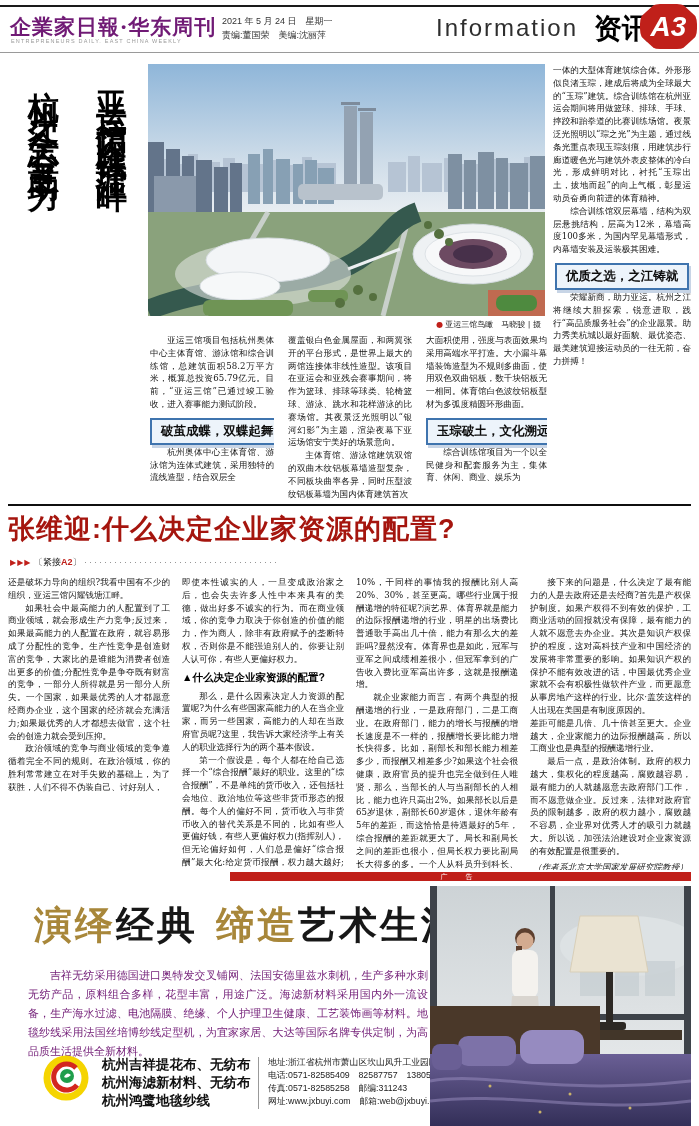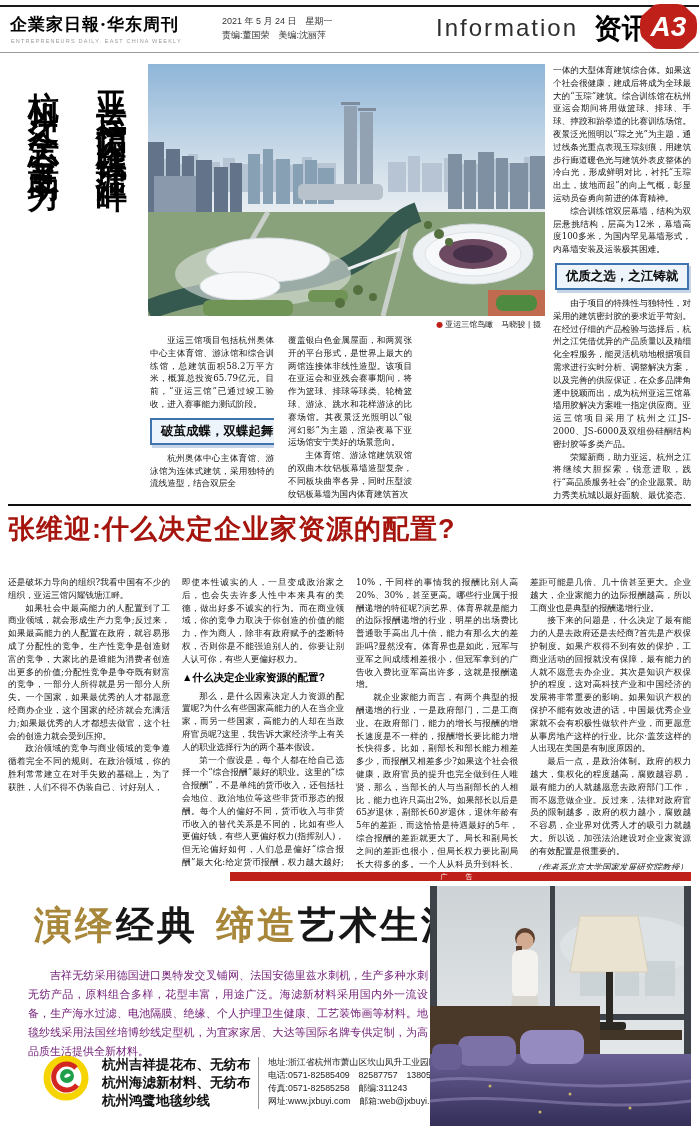--- a/index.html
+++ b/index.html
@@ -1,20 +1,20 @@
 <!DOCTYPE html>
 <html><head>
 <meta charset="utf-8">
 <style>
   html,body{margin:0;padding:0;background:#e9e9e9;}
   .page{position:relative;width:699px;height:1126px;margin:0 auto;background:#ffffff;overflow:hidden;
         font-family:"DejaVu Serif","Liberation Serif",serif;color:#111;}
   
   .toprule{position:absolute;left:0;top:5px;width:699px;height:2px;background:#1a1a1a;}
-  .mh-cn{position:absolute;left:10px;top:13px;font-size:17px;font-weight:900;color:#000000;
+  .mh-cn{position:absolute;left:10px;top:13px;font-size:21px;font-weight:900;color:#701a75;
          font-family:"DejaVu Serif",serif;letter-spacing:1px;white-space:nowrap;}
   .mh-en{position:absolute;left:11px;top:38px;font-size:5.5px;color:#9a9a9a;letter-spacing:1.2px;
          font-family:"Liberation Sans",sans-serif;}
   .dateblock{position:absolute;left:222px;top:14px;font-size:9px;line-height:14px;color:#333;
          font-family:"Liberation Sans",sans-serif;}
   .section-en{position:absolute;left:436px;top:14px;font-size:24px;color:#2e2e2e;letter-spacing:2px;
          font-family:Liberation Sans, sans-serif;}
   .section-cn{position:absolute;left:594px;top:10px;font-size:28px;font-weight:900;color:#000;
          font-family:"DejaVu Serif",serif;}
   .page-badge{position:absolute;left:640px;top:4px;width:57px;height:45px;background:#c0201a;
@@ -30,21 +30,21 @@
   .caption{position:absolute;left:148px;top:319px;width:393px;text-align:right;font-size:8px;color:#222;
          font-family:"DejaVu Serif",serif;}
   .caption .rb{color:#c0201a;margin-right:2px;}
   .bp{font-size:8.6px;line-height:12.8px;text-align:justify;margin:0;text-indent:2em;color:#161616;}
   .noind{text-indent:0;}
   .col{position:absolute;top:334px;height:170px;overflow:hidden;}
   .c1{left:150px;width:124px;}
   .c2{left:288px;width:124px;}
   .c3{left:426px;width:121px;}
   .a1right{position:absolute;left:553px;top:64px;width:138px;height:442px;overflow:hidden;}
-  .subbox{margin:7px auto 7px auto;width:max-content;max-width:95%;padding:3px 9px;
+  .subbox{margin:7px auto 1px auto;width:max-content;max-width:95%;padding:3px 9px;
           border:2px solid #3f74ae;background:#edf4fb;font-weight:bold;font-size:12.5px;color:#0d0d0d;
           font-family:"Liberation Sans",sans-serif;box-shadow:2px 3px 0 rgba(110,145,190,.38);text-indent:0;}
   .byline{font-size:8.6px;font-style:italic;text-align:center;margin:4px 0 0 0;color:#161616;}
   .a1rule{position:absolute;left:8px;top:504px;width:683px;height:2px;background:#0f0f0f;}
   
   .a2title{position:absolute;left:8px;top:511px;width:683px;font-size:27px;font-weight:900;color:#a5150e;
            font-family:"Liberation Sans",sans-serif;letter-spacing:1px;white-space:nowrap;}
   .a2marker{position:absolute;left:10px;top:556px;font-size:9px;color:#222;font-family:"Liberation Sans",sans-serif;}
   .a2marker .arr{color:#c0201a;font-size:8px;letter-spacing:1px;}
   .a2marker .pg{color:#c0201a;font-weight:bold;}
@@ -191,52 +191,61 @@
 
   <div class="col c1">
     <p class="bp">亚运三馆项目包括杭州奥体中心主体育馆、游泳馆和综合训练馆，总建筑面积58.2万平方米，概算总投资65.79亿元。目前，“亚运三馆”已通过竣工验收，进入赛事能力测试阶段。</p>
     <div class="subbox">破茧成蝶，双蝶起舞</div>
     <p class="bp">杭州奥体中心主体育馆、游泳馆为连体式建筑，采用独特的流线造型，结合双层全</p>
   </div>
   <div class="col c2">
     <p class="bp noind">覆盖银白色金属屋面，和两翼张开的平台形式，是世界上最大的两馆连接体非线性造型。该项目在亚运会和亚残会赛事期间，将作为篮球、排球等球类、轮椅篮球、游泳、跳水和花样游泳的比赛场馆。其夜景泛光照明以“银河幻影”为主题，渲染夜幕下亚运场馆安宁美好的场景意向。</p>
     <p class="bp">主体育馆、游泳馆建筑双馆的双曲木纹铝板幕墙造型复杂，不同板块曲率各异，同时压型波纹铝板幕墙为国内体育建筑首次</p>
   </div>
+  <div class="col c3">
+    <p class="bp noind">大面积使用，强度与表面效果均采用高端水平打造。大小漏斗幕墙装饰造型为不规则多曲面，使用双色双曲铝板，数千块铝板无一相同。体育馆白色波纹铝板型材为多弧度精圆环形曲面。</p>
+    <div class="subbox">玉琮破土，文化溯远</div>
+    <p class="bp">综合训练馆项目为一个以全民健身和配套服务为主，集体育、休闲、商业、娱乐为</p>
+  </div>
   <div class="a1right">
-    <p class="bp noind">一体的大型体育建筑综合体。如果这个社会很健康，建成后将成为全球最大的“玉琮”建筑。综合训练馆在杭州亚运会期间将用做篮球、排球、手球、摔跤和跆拳道的比赛训练场馆。夜景泛光照明以“琮之光”为主题，通过线条光重点表现玉琮刻痕，用建筑步行廊道暖色光与建筑外表皮整体的冷白光，形成鲜明对比，衬托“玉琮出土，拔地而起”的向上气概，彰显运动员奋勇向前进的体育精神。</p>
+    <p class="bp noind">一体的大型体育建筑综合体。外形形似良渚玉琮，建成后将成为全球最大的“玉琮”建筑。综合训练馆在杭州亚运会期间将用做篮球、排球、手球、摔跤和跆拳道的比赛训练场馆。夜景泛光照明以“琮之光”为主题，通过线条光重点表现玉琮刻痕，用建筑步行廊道暖色光与建筑外表皮整体的冷白光，形成鲜明对比，衬托“玉琮出土，拔地而起”的向上气概，彰显运动员奋勇向前进的体育精神。</p>
     <p class="bp">综合训练馆双层幕墙，结构为双层悬挑结构，层高为12米，幕墙高度100多米，为国内罕见幕墙形式，内幕墙安装及运装极其困难。</p>
     <div class="subbox">优质之选，之江铸就</div>
-    <p class="bp">由于项目的特殊性与独特性，对采用的建筑密封胶的要求近乎苛刻。在经过仔细的产品检验与选择后，杭州之江凭借优异的产品质量以及精细化全程服务，能灵活机动地根据项目需求进行实时分析、调整解决方案，以及完善的供应保证，在众多品牌角逐中脱颖而出，成为杭州亚运三馆幕墙用胶解决方案唯一指定供应商。亚运三馆项目采用了杭州之江JS-2000、JS-6000及双组份硅酮结构密封胶等多类产品。</p>
     <p class="bp">荣耀新商，助力亚运。杭州之江将继续大胆探索，锐意进取，践行“高品质服务社会”的企业愿景。助力秀美杭城以最好面貌、最优姿态、最美建筑迎接运动员的一往无前，奋力拼搏！</p>
 
   </div>
 
   <div class="a1rule"></div>
 
   <div class="a2title">张维迎:什么决定企业家资源的配置?</div>
+  <div class="a2marker">
+    <span class="arr">▶▶▶</span>
+    <span>〔紧接</span><span class="pg">A2</span><span>〕</span>
+    <span class="dots">·······································</span>
+  </div>
   <div class="a2col ac1">
     <p class="bp noind">还是破坏力导向的组织?我看中国有不少的组织，亚运三馆闪耀钱塘江畔。</p>
     <p class="bp">如果社会中最高能力的人配置到了工商业领域，就会形成生产力竞争;反过来，如果最高能力的人配置在政府，就容易形成了分配性的竞争。生产性竞争是创造财富的竞争，大家比的是谁能为消费者创造出更多的价值;分配性竞争是争夺既有财富的竞争，一部分人所得就是另一部分人所失。一个国家，如果最优秀的人才都愿意经商办企业，这个国家的经济就会充满活力;如果最优秀的人才都想去做官，这个社会的创造力就会受到压抑。</p>
     <p class="bp">政治领域的竞争与商业领域的竞争遵循着完全不同的规则。在政治领域，你的胜利常常建立在对手失败的基础上，为了获胜，人们不得不伪装自己、讨好别人，</p>
   </div>
   <div class="a2col ac2">
     <p class="bp noind">即使本性诚实的人，一旦变成政治家之后，也会失去许多人性中本来具有的美德，做出好多不诚实的行为。而在商业领域，你的竞争力取决于你创造的价值的能力，作为商人，除非有政府赋予的垄断特权，否则你是不能强迫别人的。你要让别人认可你，有些人更偏好权力。</p>
     <p class="a2sub">▲什么决定企业家资源的配置?</p>
     <p class="bp">那么，是什么因素决定人力资源的配置呢?为什么有些国家高能力的人在当企业家，而另一些国家，高能力的人却在当政府官员呢?这里，我告诉大家经济学上有关人的职业选择行为的两个基本假设。</p>
     <p class="bp">第一个假设是，每个人都在给自己选择一个“综合报酬”最好的职业。这里的“综合报酬”，不是单纯的货币收入，还包括社会地位、政治地位等这些非货币形态的报酬。每个人的偏好不同，货币收入与非货币收入的替代关系是不同的，比如有些人更偏好钱，有些人更偏好权力(指挥别人)，但无论偏好如何，人们总是偏好“综合报酬”最大化:给定货币报酬，权力越大越好;给定权力，货币报酬越高越好。</p>
 
   </div>
   <div class="a2col ac3">
     <p class="bp noind">10%，干同样的事情我的报酬比别人高20%、30%，甚至更高。哪些行业属于报酬递增的特征呢?演艺界、体育界就是能力的边际报酬递增的行业，明星的出场费比普通歌手高出几十倍，能力有那么大的差距吗?显然没有。体育界也是如此，冠军与亚军之间成绩相差很小，但冠军拿到的广告收入费比亚军高出许多，这就是报酬递增。</p>
     <p class="bp">就企业家能力而言，有两个典型的报酬递增的行业，一是政府部门，二是工商业。在政府部门，能力的增长与报酬的增长速度是不一样的，报酬增长要比能力增长快得多。比如，副部长和部长能力相差多少，而报酬又相差多少?如果这个社会很健康，政府官员的提升也完全做到任人唯贤，那么，当部长的人与当副部长的人相比，能力也许只高出2%。如果部长以后是65岁退休，副部长60岁退休，退休年龄有5年的差距，而这恰恰是待遇最好的5年，综合报酬的差距就更大了。局长和副局长之间的差距也很小，但局长权力要比副局长大得多的多。一个人从科员升到科长、处长、局长、部长，每一级能力的差距要比待遇差距小得多，政府部门是典型的报酬递增行业。</p>
 
   </div>
   <div class="a2col ac4">
+    <p class="bp">接下来的问题是，什么决定了最有能力的人是去政府还是去经商?首先是产权保护制度。如果产权得不到有效的保护，工商业活动的回报就没有保障，最有能力的人就不愿意去办企业。其次是知识产权保护的程度，这对高科技产业和中国经济的发展将非常重要的影响。如果知识产权的保护不能有效改进的话，中国最优秀企业家就不会有积极性做软件产业，而更愿意从事房地产这样的行业。比尔·盖茨这样的人出现在美国是有制度原因的。</p>
     <p class="bp noind">差距可能是几倍、几十倍甚至更大。企业越大，企业家能力的边际报酬越高，所以工商业也是典型的报酬递增行业。</p>
-    <p class="bp">接下来的问题是，什么决定了最有能力的人是去政府还是去经商?首先是产权保护制度。如果产权得不到有效的保护，工商业活动的回报就没有保障，最有能力的人就不愿意去办企业。其次是知识产权保护的程度，这对高科技产业和中国经济的发展将非常重要的影响。如果知识产权的保护不能有效改进的话，中国最优秀企业家就不会有积极性做软件产业，而更愿意从事房地产这样的行业。比尔·盖茨这样的人出现在美国是有制度原因的。</p>
     <p class="bp">最后一点，是政治体制。政府的权力越大，集权化的程度越高，腐败越容易，最有能力的人就越愿意去政府部门工作，而不愿意做企业。反过来，法律对政府官员的限制越多，政府的权力越小，腐败越不容易，企业界对优秀人才的吸引力就越大。所以说，加强法治建设对企业家资源的有效配置是很重要的。</p>
     <p class="byline">（作者系北京大学国家发展研究院教授）</p>
   </div>
 
   <div class="adbar">广 告</div>
 
   <div class="adhead">
     <span class="gold">演绎</span><span class="blk">经典</span><span class="gap"></span><span class="gold">缔造</span><span class="blk">艺术生活</span>
   </div>
   <p class="adbody">吉祥无纺采用德国进口奥特发交叉铺网、法国安德里兹水刺机，生产多种水刺无纺产品，原料组合多样，花型丰富，用途广泛。海滤新材料采用国内外一流设备，生产海水过滤、电池隔膜、绝缘、个人护理卫生健康、工艺装饰画等材料。地毯纱线采用法国丝培博纱线定型机，为宜家家居、大达等国际名牌专供定制，为高品质生活提供全新材料。</p>

